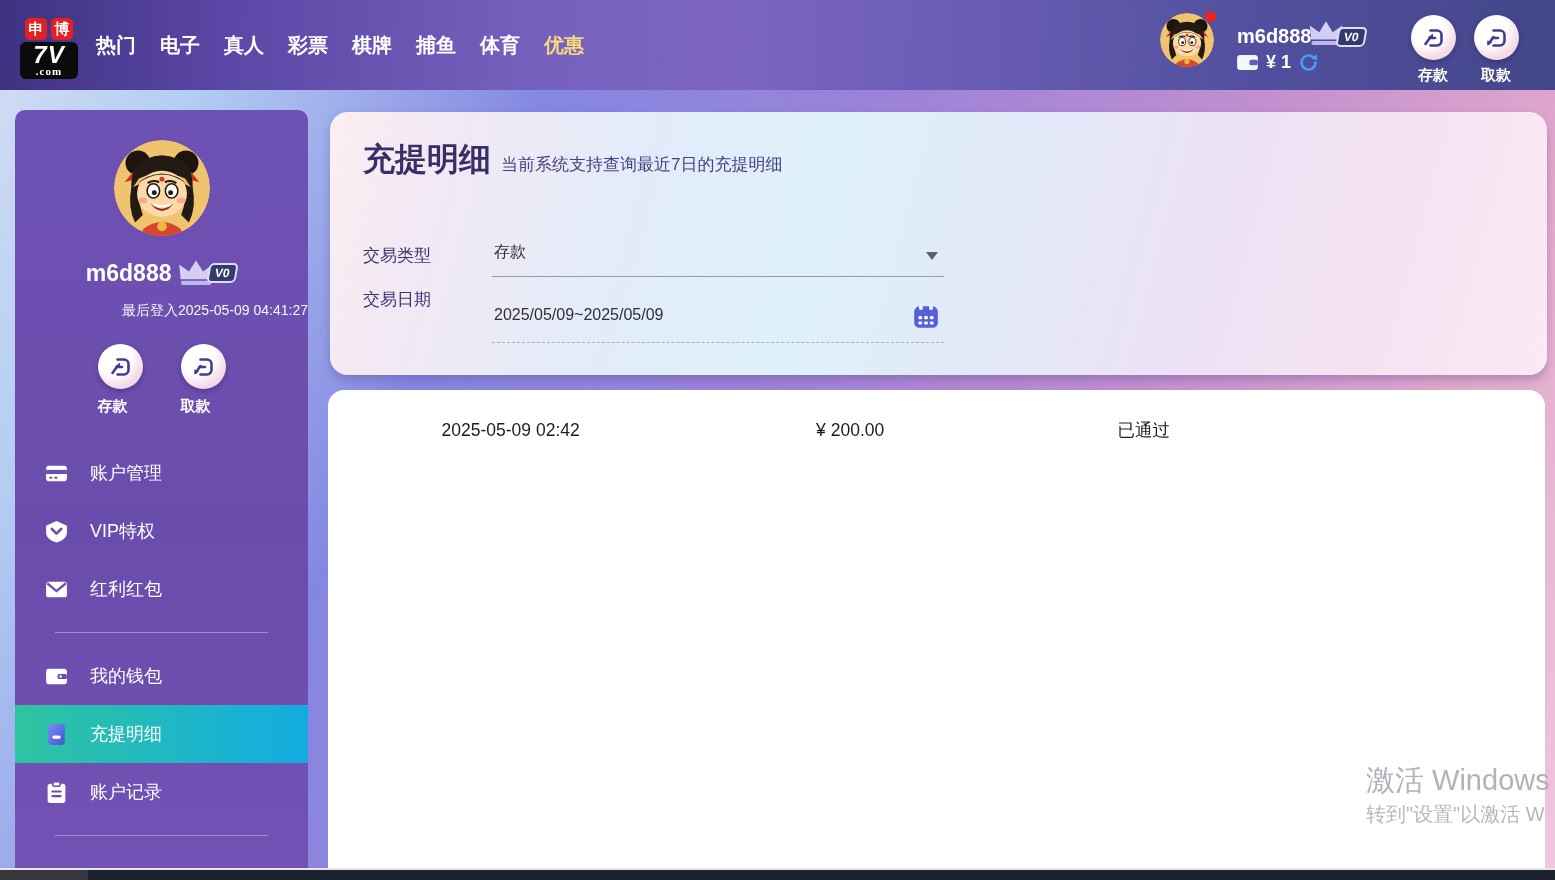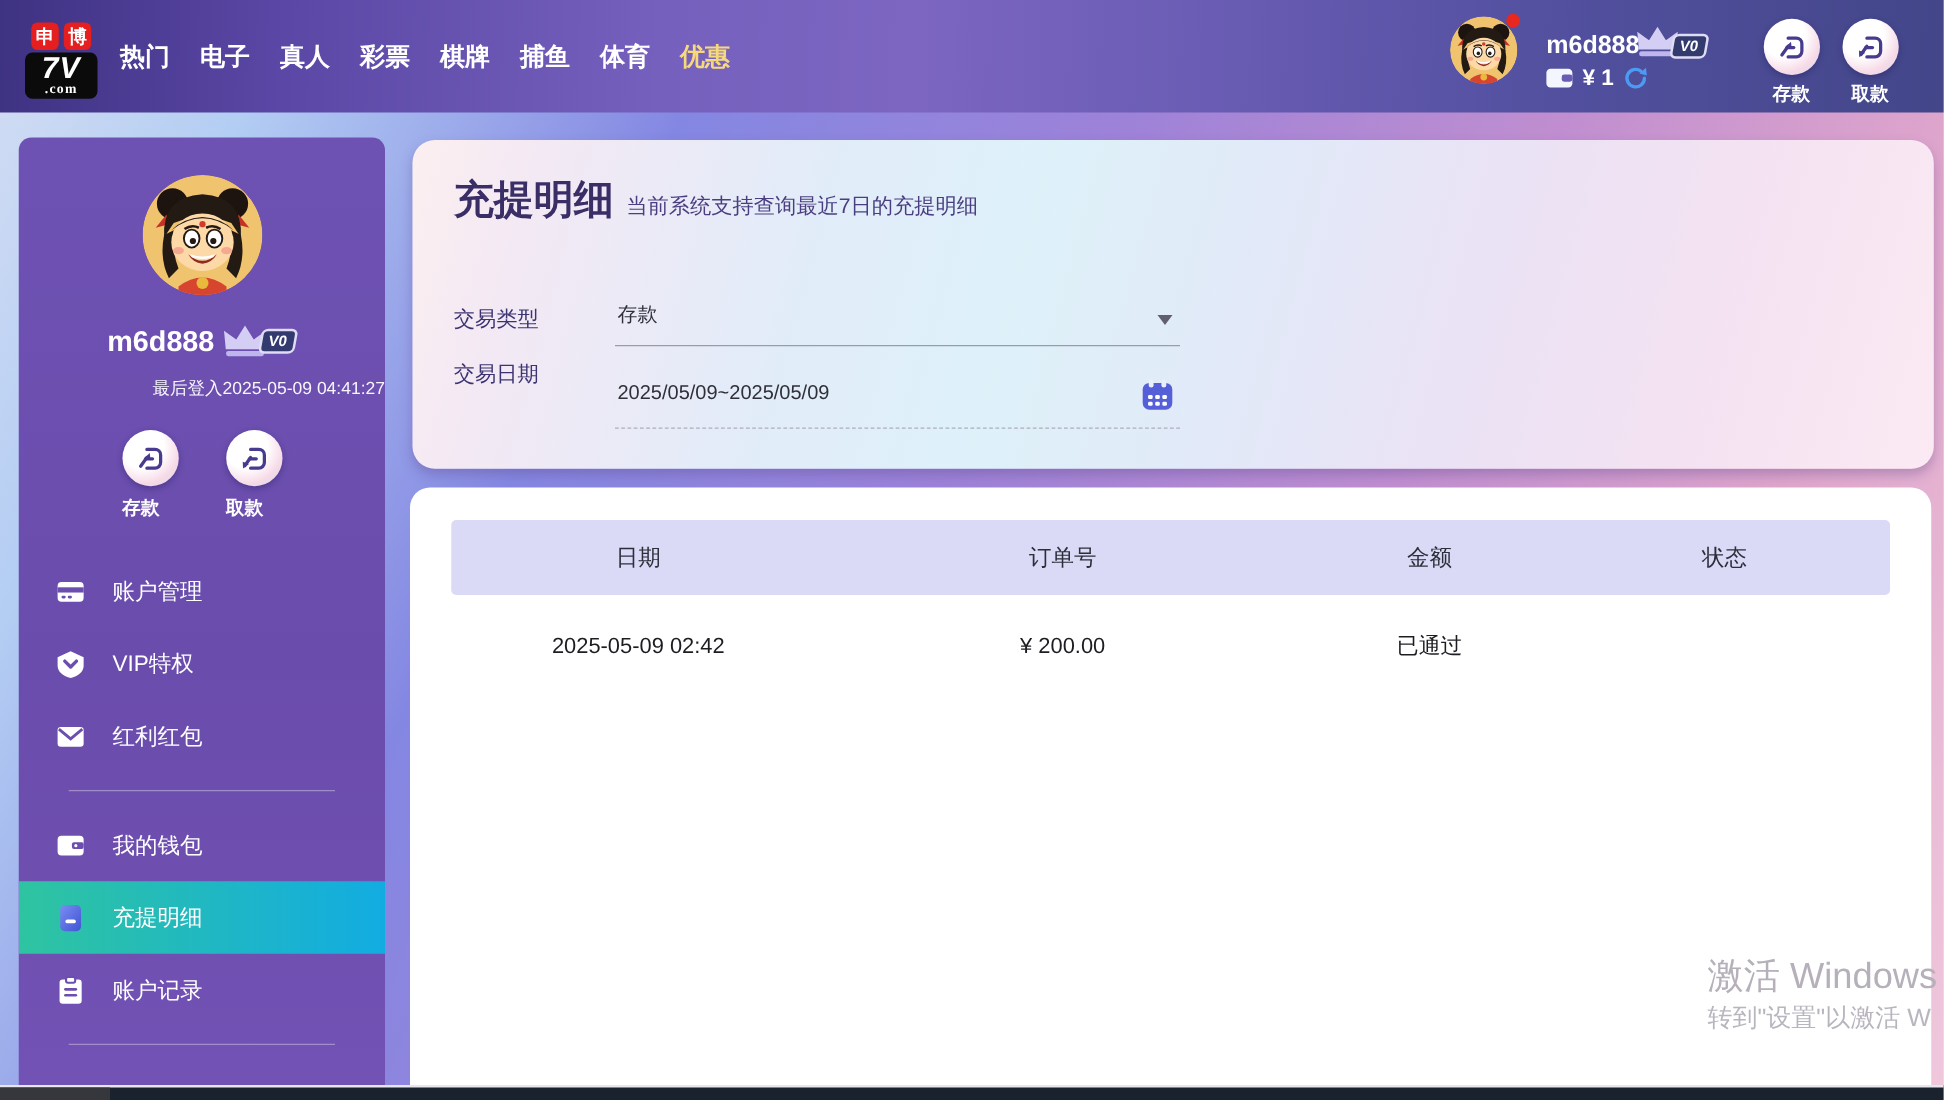--- a/index.html
+++ b/index.html
@@ -339,26 +339,20 @@
       <rect x="16.6" y="13" width="3.4" height="3" rx="1" fill="#fff"></rect>
       <rect x="6" y="18" width="3.4" height="3" rx="1" fill="#fff"></rect>
       <rect x="11.3" y="18" width="3.4" height="3" rx="1" fill="#fff"></rect>
       <rect x="16.6" y="18" width="3.4" height="3" rx="1" fill="#fff"></rect>
     </svg>
   </div>
 
 </div>
 
 <div class="table-card">
-  <div class="t-header">
-    <span>日期</span>
-    <span>订单号</span>
-    <span>金额</span>
-    <span>状态</span>
-  </div>
   <div class="t-row">
     <span>2025-05-09 02:42</span>
     <span>¥ 200.00</span>
     <span>已通过</span>
   </div>
 </div>
 
 <div class="wm1">激活 Windows</div>
 <div class="wm2">转到"设置"以激活 W</div>
 <div class="bottom-strip"></div>

